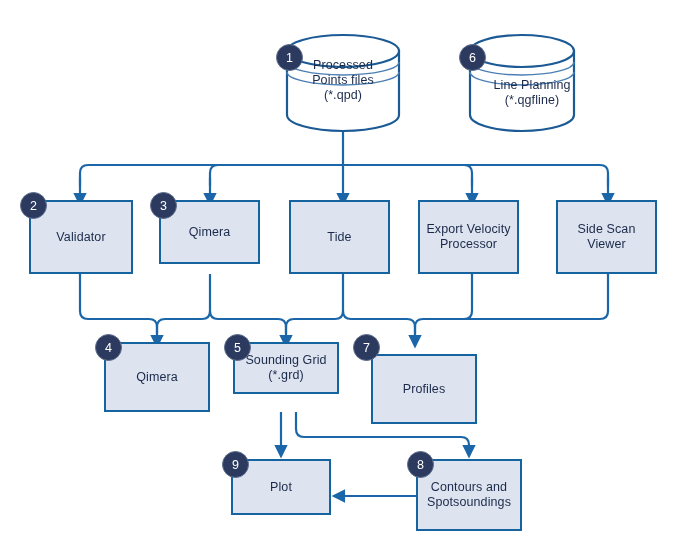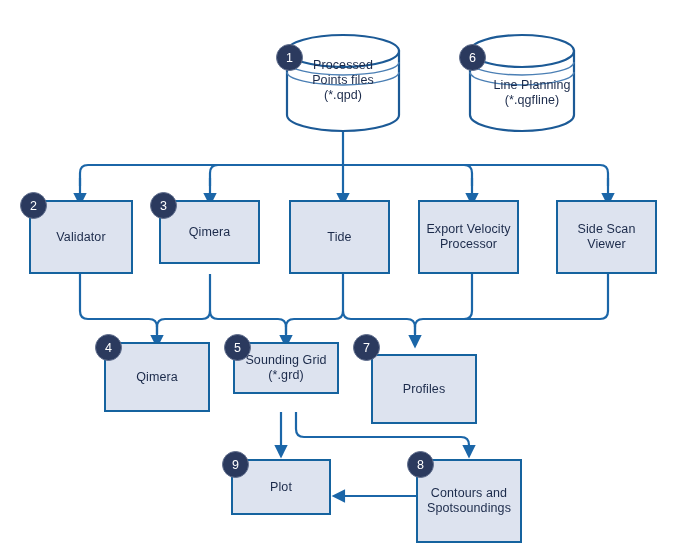--- a/index.html
+++ b/index.html
@@ -187,21 +187,21 @@
   </div>
   <div class="badge" style="left:353px;top:334px;">7</div>
 
   <div class="node proc" style="left:231px;top:459px;width:100px;height:56px;">
     <div class="lbl">
       <div>Plot</div>
     </div>
   </div>
   <div class="badge" style="left:222px;top:451px;">9</div>
 
-  <div class="node proc" style="left:416px;top:459px;width:106px;height:84px;">
+  <div class="node proc" style="left:416px;top:459px;width:106px;height:72px;">
     <div class="lbl">
       <div>Contours and</div>
       <div>Spotsoundings</div>
     </div>
   </div>
   <div class="badge" style="left:407px;top:451px;">8</div>
 
 </div>
 
 </body></html>

